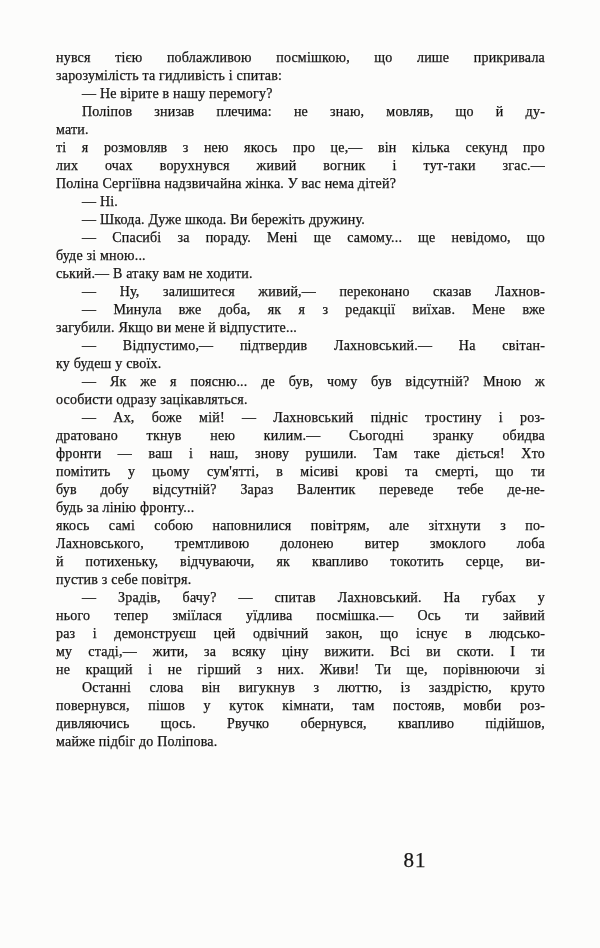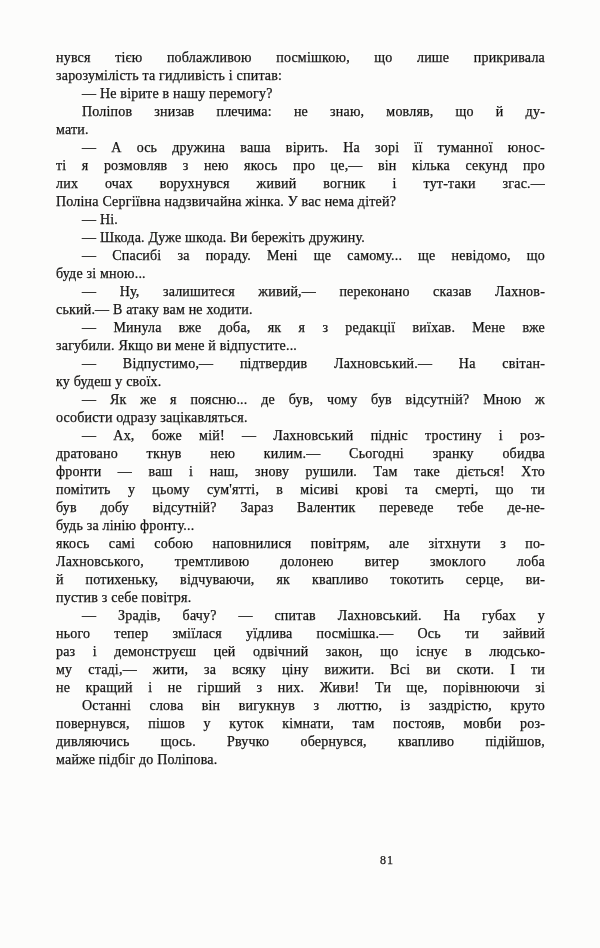--- a/index.html
+++ b/index.html
@@ -38,46 +38,46 @@
   }
   .line.ind {
     text-indent: 26px;
     text-align: center;
   }
   .pagenum {
     position: absolute;
     left: 380px;
     top: 851px;
     width: 70px;
-    font-size: 12px;
+    text-align: center;
+    font-size: 21px;
     line-height: 18px;
     letter-spacing: 1px;
     -webkit-text-stroke: 0.25px #161514;
   }
 </style>
 </head>
 <body>
 
 <div class="page">
   <div class="textblock">
     <div class="line">нувся тією поблажливою посмішкою, що лише прикривала</div>
     <div class="line end">зарозумілість та гидливість і спитав:</div>
     <div class="line ind end">— Не вірите в нашу перемогу?</div>
     <div class="line ind">Поліпов знизав плечима: не знаю, мовляв, що й ду-</div>
     <div class="line end">мати.</div>
-    <div class="line ind">— А ось дружина ваша вірить. На зорі її туманної юнос-</div>
     <div class="line">ті я розмовляв з нею якось про це,— він кілька секунд про</div>
     <div class="line">лих очах ворухнувся живий вогник і тут-таки згас.—</div>
     <div class="line end">Поліна Сергіївна надзвичайна жінка. У вас нема дітей?</div>
     <div class="line ind end">— Ні.</div>
     <div class="line ind end">— Шкода. Дуже шкода. Ви бережіть дружину.</div>
     <div class="line ind">— Спасибі за пораду. Мені ще самому... ще невідомо, що</div>
     <div class="line end">буде зі мною...</div>
+    <div class="line end">ський.— В атаку вам не ходити.</div>
     <div class="line ind">— Ну, залишитеся живий,— переконано сказав Лахнов-</div>
-    <div class="line end">ський.— В атаку вам не ходити.</div>
     <div class="line ind">— Минула вже доба, як я з редакції виїхав. Мене вже</div>
     <div class="line end">загубили. Якщо ви мене й відпустите...</div>
     <div class="line ind">— Відпустимо,— підтвердив Лахновський.— На світан-</div>
     <div class="line end">ку будеш у своїх.</div>
     <div class="line ind">— Як же я поясню... де був, чому був відсутній? Мною ж</div>
     <div class="line end">особисти одразу зацікавляться.</div>
     <div class="line ind">— Ах, боже мій! — Лахновський підніс тростину і роз-</div>
     <div class="line">дратовано ткнув нею килим.— Сьогодні зранку обидва</div>
     <div class="line">фронти — ваш і наш, знову рушили. Там таке діється! Хто</div>
     <div class="line">помітить у цьому сум'ятті, в місиві крові та смерті, що ти</div>

